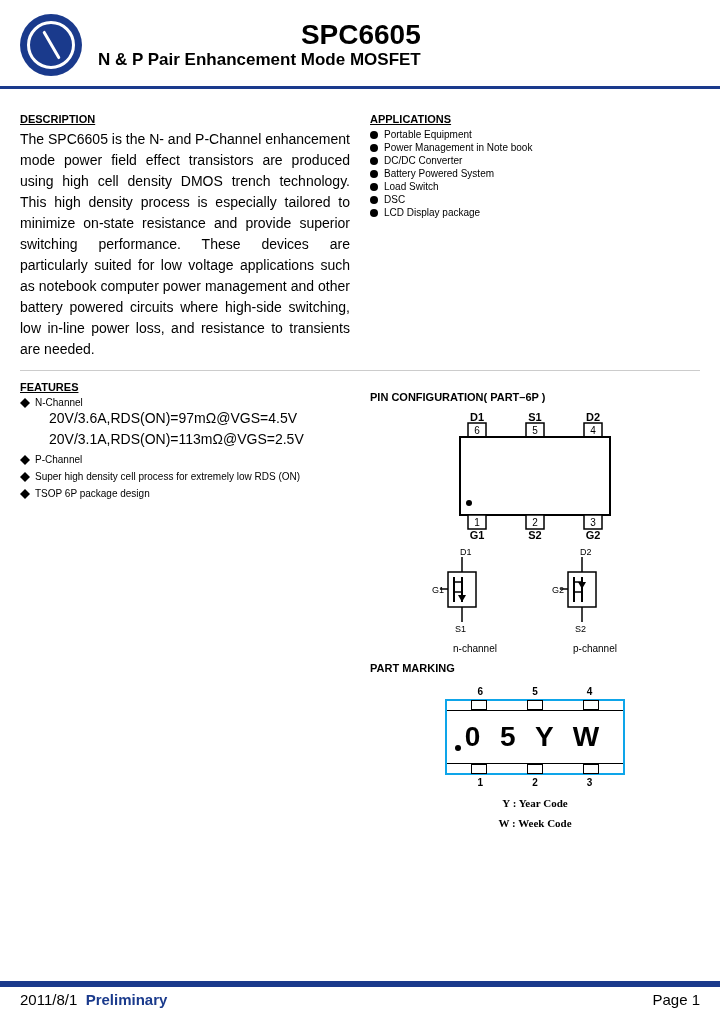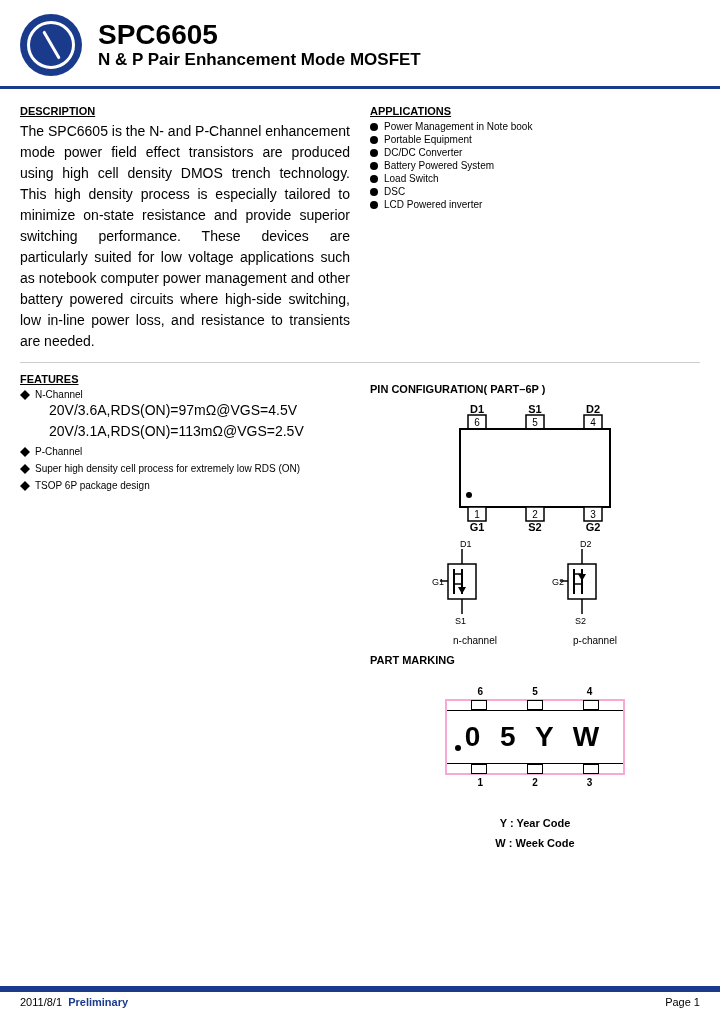--- a/index.html
+++ b/index.html
@@ -46,30 +46,31 @@
       height: 32px;
       background: #fff;
       transform: rotate(-30deg);
       border-radius: 2px;
     }
     .header-text h1 {
       font-size: 28px;
       font-weight: bold;
       color: #000;
       line-height: 1.1;
+      text-align: right;
     }
     .header-text h2 {
       font-size: 17px;
       font-weight: bold;
       color: #000;
     }
 
     
     .content {
-      padding: 8px 20px;
+      padding: 16px 20px;
     }
 
     
     .two-col {
       display: flex;
       gap: 20px;
     }
     .col-left {
       flex: 1;
     }
@@ -147,21 +148,21 @@
       margin-top: 4px;
     }
 
     
     .part-marking {
       margin-top: 8px;
     }
     .part-marking-title {
       font-weight: bold;
       font-size: 11px;
-      margin-bottom: 20px;
+      margin-bottom: 12px;
     }
     .marking-box-container {
       display: flex;
       justify-content: center;
     }
 
     
     .footer {
       position: absolute;
       bottom: 0;
@@ -169,21 +170,21 @@
       right: 0;
     }
     .footer-banner {
       background: #1a3a8c;
       height: 6px;
     }
     .footer-text {
       display: flex;
       justify-content: space-between;
       padding: 4px 20px;
-      font-size: 11px;
+      font-size: 15px;
     }
     .footer-preliminary {
       font-weight: bold;
       color: #1a3a8c;
     }
   </style>
 </head>
 <body>
 
 <div class="header">
@@ -203,45 +204,45 @@
   <div class="two-col" style="margin-top:8px;">
     <div class="col-left">
       <div class="section-title">DESCRIPTION</div>
       <div class="section-body">The SPC6605 is the N- and P-Channel enhancement mode power field effect transistors are produced using high cell density DMOS trench technology. This high density process is especially tailored to minimize on-state resistance and provide superior switching performance. These devices are particularly suited for low voltage applications such as notebook computer power management and other battery powered circuits where high-side switching, low in-line power loss, and resistance to transients are needed.</div>
     </div>
     <div class="col-right">
       <div class="section-title">APPLICATIONS</div>
       <ul class="bullet-list">
         <li>
             <span class="bullet-dot"></span>
+            <span>Portable Equipment</span>
+          </li>
+        <li>
+            <span class="bullet-dot"></span>
             <span>Power Management in Note book</span>
           </li>
         <li>
             <span class="bullet-dot"></span>
-            <span>Portable Equipment</span>
-          </li>
-        <li>
-            <span class="bullet-dot"></span>
             <span>DC/DC Converter</span>
           </li>
         <li>
             <span class="bullet-dot"></span>
             <span>Battery Powered System</span>
           </li>
         <li>
             <span class="bullet-dot"></span>
             <span>Load Switch</span>
           </li>
         <li>
             <span class="bullet-dot"></span>
             <span>DSC</span>
           </li>
         <li>
             <span class="bullet-dot"></span>
-            <span>LCD Powered inverter</span>
+            <span>LCD Display package</span>
           </li>
       </ul>
     </div>
   </div>
 
   <div class="divider"></div>
 
   <div class="two-col" style="margin-top:4px;">
     <div class="col-left">
       <div class="section-title">FEATURES</div>
@@ -380,21 +381,21 @@
         <div class="part-marking-title">PART MARKING</div>
         <div class="marking-box-container">
           <div style="width:200px;">
 
             <div style="display:flex; justify-content:space-around; padding: 0 18px; margin-bottom:2px; font-size:10px; font-weight:bold;">
               <span>6</span>
               <span>5</span>
               <span>4</span>
             </div>
 
-            <div style="border: 2px solid #f9a8d4; margin: 0 10px; position:relative; background:#fff;">
+            <div style="border: 2px solid #0ea5e9; margin: 0 10px; position:relative; background:#fff;">
 
               <div style="display:flex; justify-content:space-around; padding:0 4px; border-bottom:1px solid #000;">
                 <div style="width:16px; height:10px; border:1px solid #000; margin-top:-1px; background:#fff;"></div>
                 <div style="width:16px; height:10px; border:1px solid #000; margin-top:-1px; background:#fff;"></div>
                 <div style="width:16px; height:10px; border:1px solid #000; margin-top:-1px; background:#fff;"></div>
               </div>
               <div style="font-size:28px; font-weight:bold; text-align:center; padding:10px 0; letter-spacing:6px; position:relative;">
                 <span>0 5 Y W</span>
                 
                 <div style="position:absolute; left:8px; bottom:12px; width:6px; height:6px; border-radius:50%; background:#000;"></div>
@@ -406,21 +407,21 @@
                 <div style="width:16px; height:10px; border:1px solid #000; margin-bottom:-1px; background:#fff;"></div>
               </div>
             </div>
 
             <div style="display:flex; justify-content:space-around; padding: 2px 18px; font-size:10px; font-weight:bold;">
               <span>1</span>
               <span>2</span>
               <span>3</span>
             </div>
 
-            <div style="text-align:center; margin-top:24px; font-size:11px; font-weight:bold; line-height:1.8;">
+            <div style="text-align:center; margin-top:4px; font-size:11px; font-weight:bold; line-height:1.8;font-family:Liberation Serif, serif;">
               <div>Y : Year   Code</div>
               <div>W : Week Code</div>
             </div>
           </div>
         </div>
       </div>
 
     </div>
   </div>
 </div>

